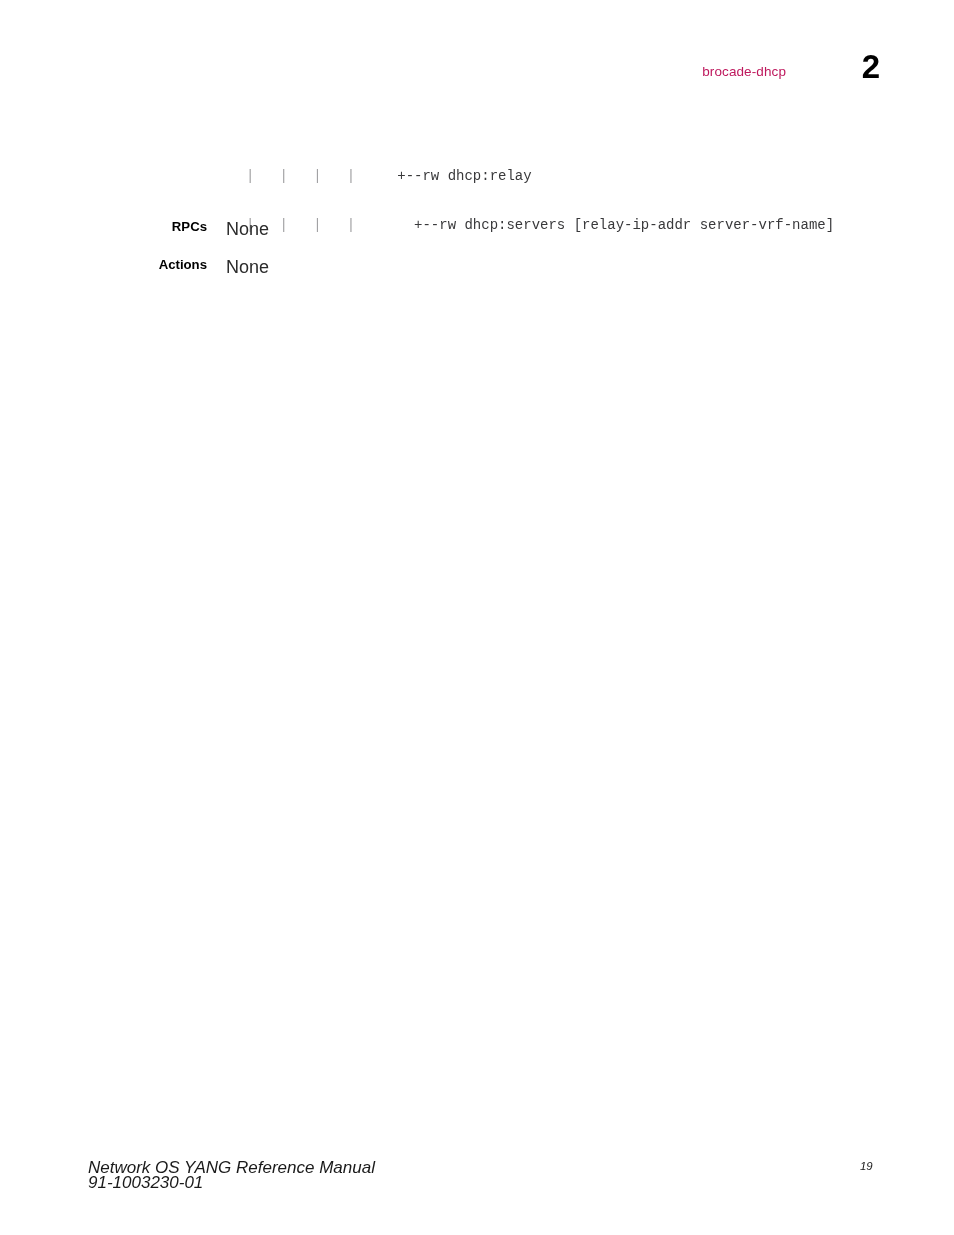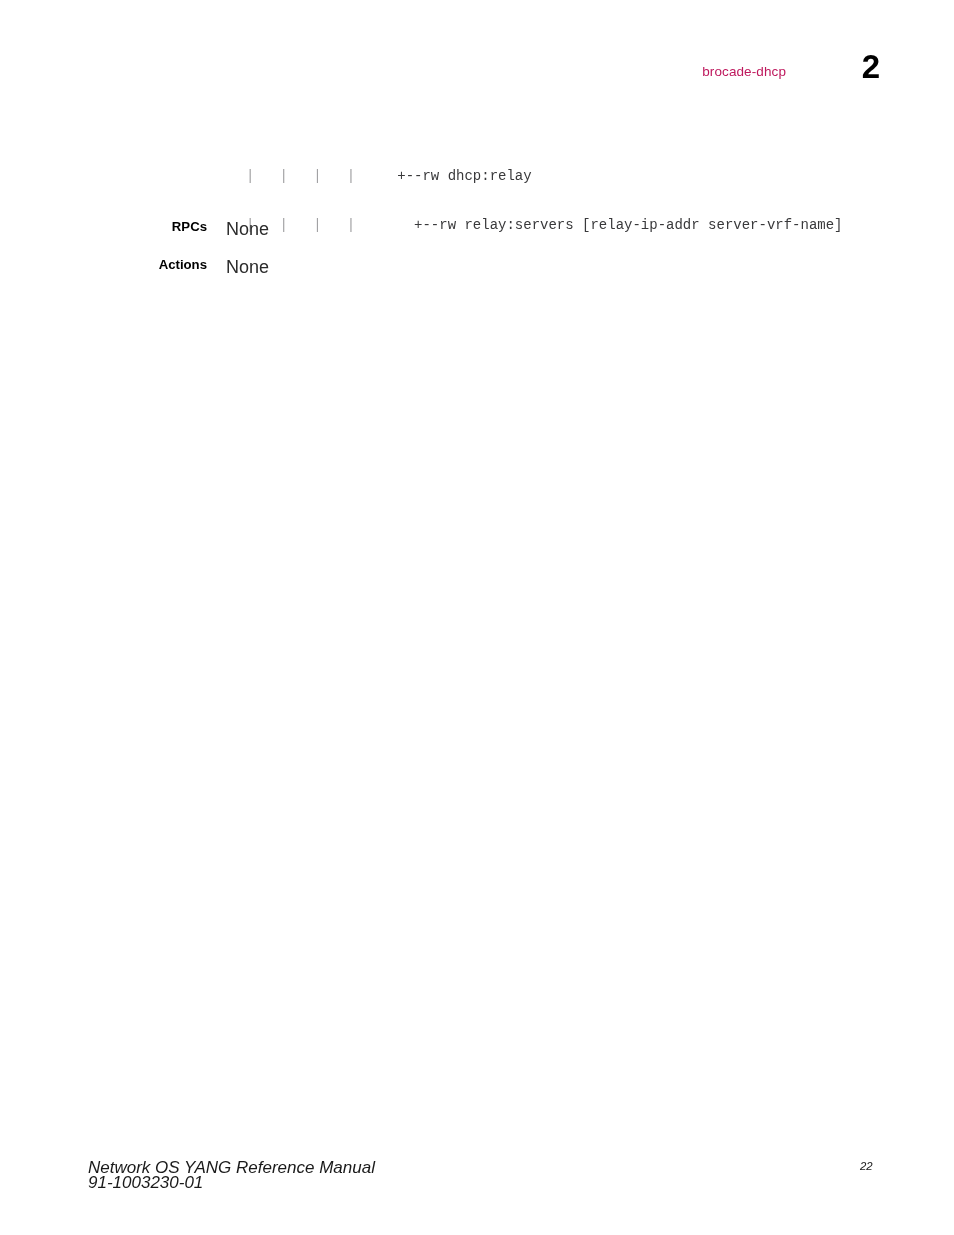--- a/index.html
+++ b/index.html
@@ -132,34 +132,34 @@
 
 <div class="page">
 
   <div class="page-header">
     <div class="header-title">brocade-dhcp</div>
     <div class="chapter-number">2</div>
   </div>
 
   <div class="code-block">
     <div class="code-line"><span class="tree-guide">|   |   |   |   </span><span>  +--rw dhcp:relay</span></div>
-    <div class="code-line"><span class="tree-guide">|   |   |   |   </span><span>    +--rw relay:servers [relay-ip-addr server-vrf-name]</span></div>
+    <div class="code-line"><span class="tree-guide">|   |   |   |   </span><span>    +--rw dhcp:servers [relay-ip-addr server-vrf-name]</span></div>
   </div>
 
   <div class="def-row def-row--rpcs">
     <div class="def-label">RPCs</div>
     <div class="def-value">None</div>
   </div>
 
   <div class="def-row def-row--actions">
     <div class="def-label">Actions</div>
     <div class="def-value">None</div>
   </div>
 
   <div class="page-footer">
     <div class="footer-left">
       <span class="footer-line">Network OS YANG Reference Manual</span>
       <span class="footer-line">91-1003230-01</span>
     </div>
-    <div class="footer-page-number">22</div>
+    <div class="footer-page-number">19</div>
   </div>
 
 </div>
 
 </body></html>

